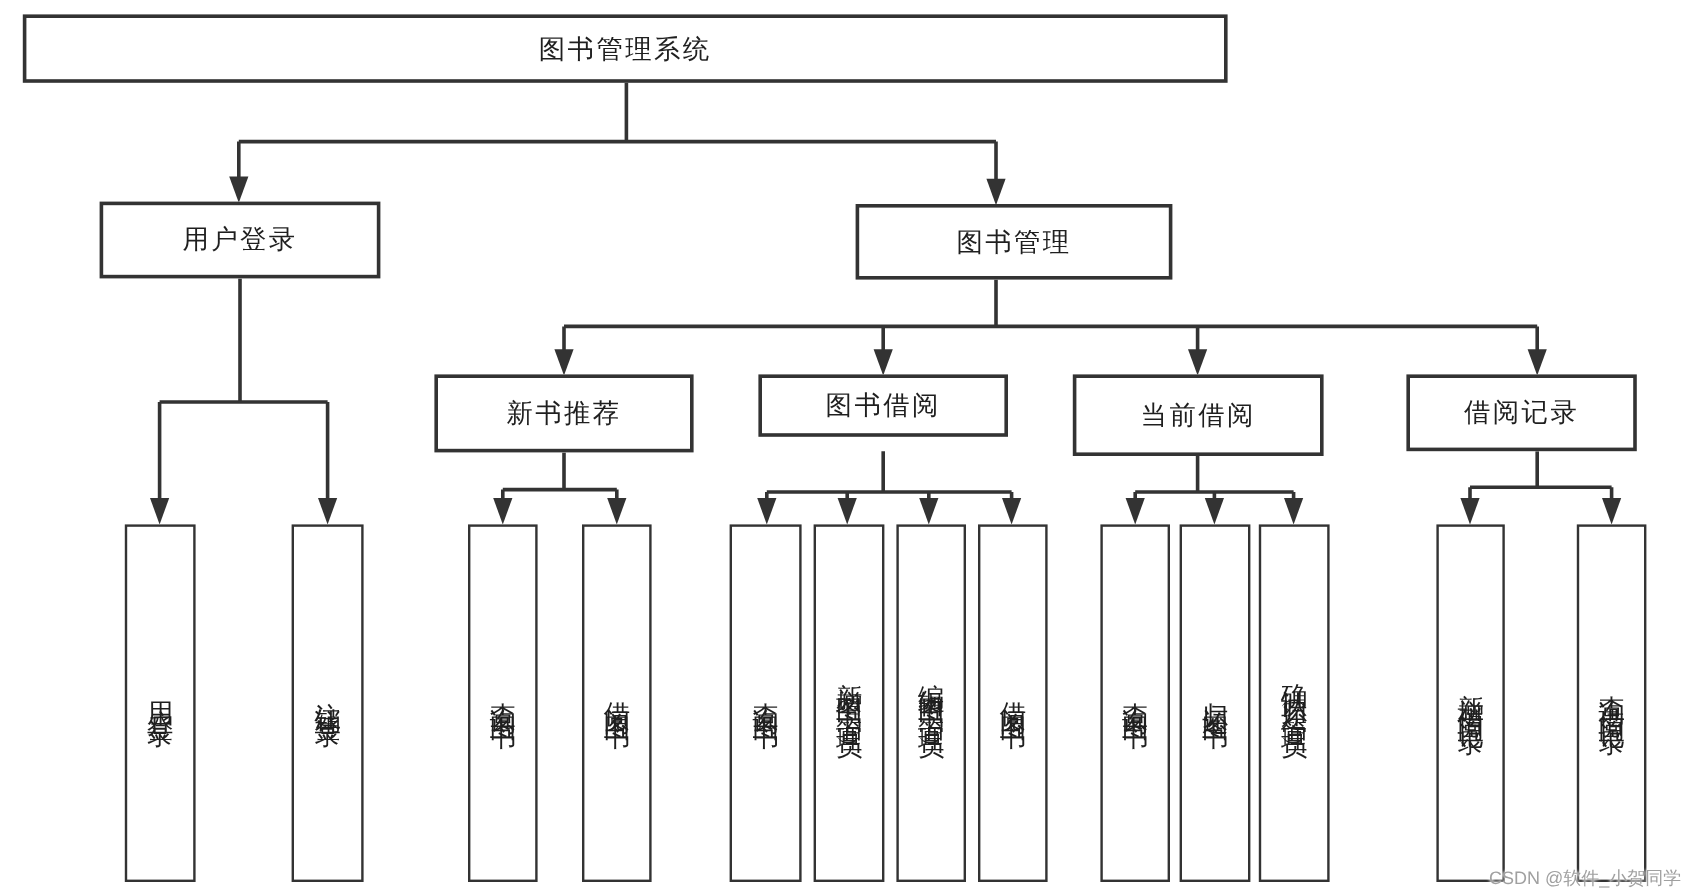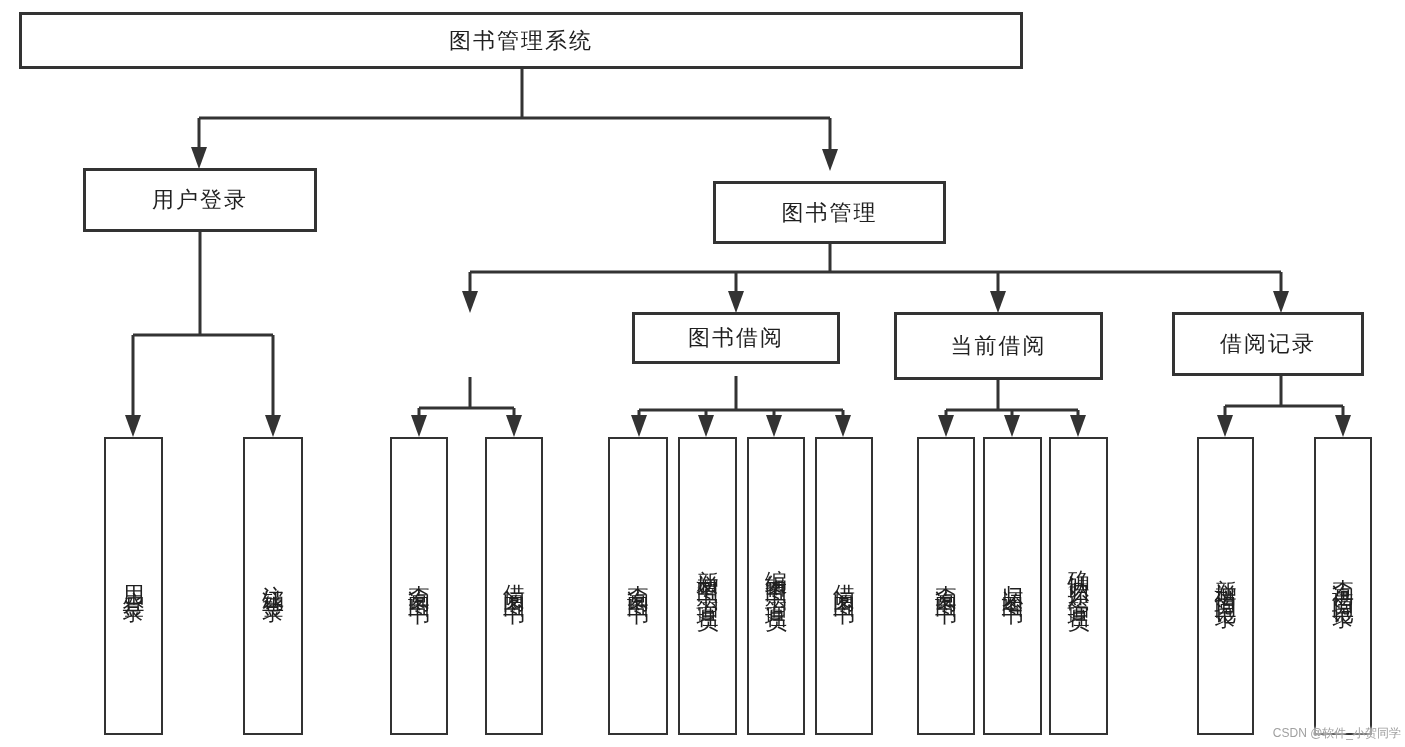--- a/index.html
+++ b/index.html
@@ -35,21 +35,21 @@
   .vbox span {
     writing-mode:vertical-rl;
     text-orientation:mixed;
     font-size:22px; color:#1f1f1f;
     letter-spacing:6px; line-height:1.1;
     padding-bottom:14px;
   }
   .watermark {
     position:absolute;
     right:4px; bottom:5px;
-    font-size:12px;
+    font-size:15px;
     color:#a0a0a0;
     text-shadow:0 0 3px #ffffff, 0 0 3px #ffffff;
     z-index:3;
     white-space:nowrap;
   }
 </style>
 </head>
 <body>
 
 <div id="canvas">
@@ -87,24 +87,27 @@
     </g>
   </svg>
 
   <div class="hbox" style="left:19px;top:12px;width:1004px;height:57px">
     <span>图书管理系统</span>
   </div>
 
   <div class="hbox" style="left:83px;top:168px;width:234px;height:64px">
     <span>用户登录</span>
   </div>
-  <div class="hbox" style="left:713px;top:181px;width:233px;height:63px">
+  <div class="hbox" style="left:713px;top:170px;width:264px;height:63px">
     <span>图书管理</span>
   </div>
 
+  <div class="hbox" style="left:362px;top:312px;width:216px;height:65px">
+    <span>新书推荐</span>
+  </div>
   <div class="hbox" style="left:632px;top:312px;width:208px;height:52px">
     <span>图书借阅</span>
   </div>
   <div class="hbox" style="left:894px;top:312px;width:209px;height:68px">
     <span>当前借阅</span>
   </div>
   <div class="hbox" style="left:1172px;top:312px;width:192px;height:64px">
     <span>借阅记录</span>
   </div>
 

